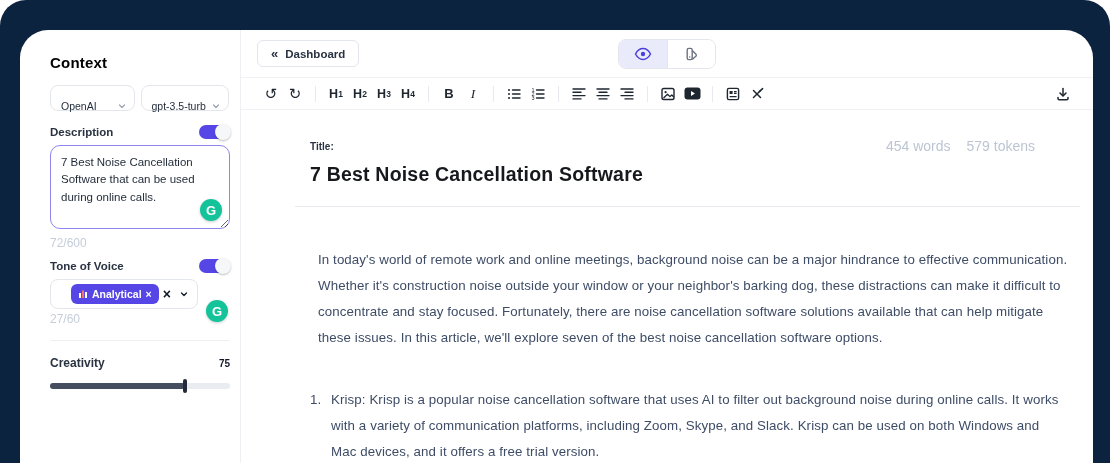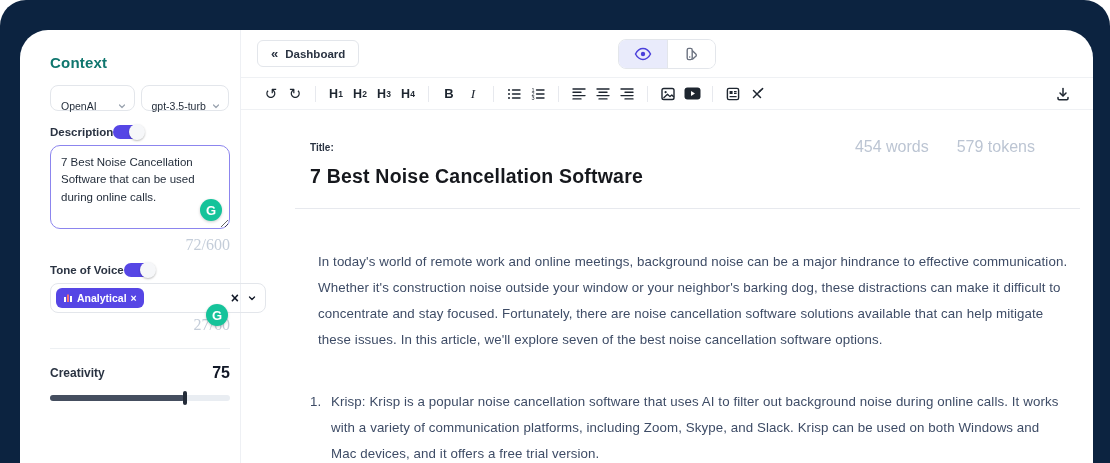--- a/index.html
+++ b/index.html
@@ -4,54 +4,54 @@
 <style>
   * { margin:0; padding:0; box-sizing:border-box; }
   html,body { width:1110px; height:463px; overflow:hidden; background:#fff;
               font-family:"Liberation Sans", sans-serif; }
   .frame { position:absolute; inset:0; background:#0C2340; border-radius:26px 26px 0 0; }
   .card  { position:absolute; left:20px; top:30px; right:17px; bottom:0;
            background:#fff; border-radius:28px 28px 0 0; display:flex; overflow:hidden; }
 
   
   .sidebar { width:221px; border-right:1px solid #EEF0F4; padding:24px 11px 0 30px; flex:none; }
-  .sb-title { font-size:15px; font-weight:700; color:#0f766e; letter-spacing:.2px; }
+  .sb-title { font-size:15px; font-weight:700; color:#000000; letter-spacing:.2px; }
   .sel-row { display:flex; gap:6px; margin-top:14px; }
   .sel { height:26px; border:1px solid #E3E6EB; border-radius:8px; display:flex; align-items:center;
          justify-content:space-between; padding:16px 8px 0 10px; font-size:10.5px; color:#1F2937;
          background:#fff; cursor:pointer; }
   .sel.provider { width:85px; } .sel.model { width:89px; }
   .chev { width:8px; height:8px; flex:none; }
-  .label-row { display:flex; align-items:center; margin-top:14px; }
+  .label-row { display:flex; align-items:center; justify-content:space-between; margin-top:14px; }
   .sb-label { font-size:11.5px; font-weight:700; color:#2A3342; }
   .toggle { width:30px; height:14px; background:#5646E5; border-radius:8px; position:relative; cursor:pointer; }
   .toggle .knob { position:absolute; right:-2px; top:-1px; width:16px; height:16px; border-radius:50%;
                   background:#F6F7F9; box-shadow:0 1px 2px rgba(0,0,0,.25); }
   textarea.desc { margin-top:6px; width:180px; height:84px; border:1.5px solid #8C85EE; border-radius:10px;
                   padding:8px 10px; font-size:11.5px; line-height:1.5; color:#1F2937;
                   font-family:"Liberation Sans", sans-serif; outline:none; }
-  .counter { margin-top:3px; width:180px; text-align:right; font-size:16px; color:#C4CDD9;font-family:Liberation Serif, serif; }
+  .counter { margin-top:3px; width:180px; text-align:left; font-size:12px; color:#C4CDD9; }
   .field-wrap { position:relative; width:180px; }
   .g-badge { position:absolute; width:22px; height:22px; border-radius:50%; background:#15C39A;
              color:#fff; font-size:13px; font-weight:700; display:flex; align-items:center;
              justify-content:center; box-shadow:0 1px 3px rgba(0,0,0,.2); }
   .g-desc { right:8px; bottom:12px; }
   .g-key  { right:2px; top:-9px; }
-  .tone-box { margin-top:6px; width:216px; height:30px; border:1px solid #E3E6EB; border-radius:8px;
-              display:flex; align-items:center; padding:0 9px 0 5px; }
+  .tone-box { margin-top:6px; width:148px; height:30px; border:1px solid #E3E6EB; border-radius:8px;
+              display:flex; align-items:center; padding:0 9px 0 20px; }
   .tone-pill { background:#5646E5; border-radius:6px; color:#fff; font-size:10.5px; font-weight:600;
                display:flex; align-items:center; gap:4px; padding:4px 7px; cursor:pointer; }
   .tone-right { margin-left:auto; display:flex; align-items:center; gap:9px; }
   .tone-x { font-size:14px; font-weight:700; color:#111827; cursor:pointer; line-height:1; }
   textarea.keywords { margin-top:6px; width:180px; height:28px; border:1px solid #E3E6EB; border-radius:8px;
                       padding:6px 24px 4px 10px; font-size:11.5px; color:#1F2937; overflow:hidden;
                       font-family:"Liberation Sans", sans-serif; outline:none; }
   .sb-divider { margin-top:14px; border-top:1px solid #EDF0F3; width:180px; }
   .cre-row { display:flex; justify-content:space-between; align-items:center; margin-top:15px; width:180px; }
-  .cre-val { font-size:16px; font-weight:700; color:#111827; }
+  .cre-val { font-size:10px; font-weight:700; color:#111827; }
   .slider { margin-top:13px; width:180px; height:6px; border-radius:3px; background:#E9EDF2; position:relative; }
   .slider .fill { height:6px; border-radius:3px; background:#454E5F; width:75%; }
   .slider .handle { position:absolute; top:-4px; width:4px; height:14px; border-radius:2px; background:#232B38; }
 
   
   .main { flex:1; min-width:0; display:flex; flex-direction:column; }
   .top-bar { height:48px; border-bottom:1px solid #EFF1F4; display:flex; align-items:center;
              padding:0 16px; position:relative; flex:none; }
   .btn { border:1px solid #E3E6EB; border-radius:6px; background:#fff; height:27px; display:flex;
          align-items:center; gap:7px; padding:0 13px; font-size:11.5px; font-weight:600;
@@ -75,21 +75,21 @@
   .tb-h { font-size:12.5px; font-weight:700; }
   .tb-h sub { font-size:8.5px; font-weight:700; }
   .tb-b { font-size:13px; font-weight:800; }
   .tb-i { font-size:13.5px; font-style:italic; font-family:"Liberation Serif", serif; }
   .tb-dl { margin-left:auto; }
 
   .doc { flex:1; overflow:hidden; padding:28px 8px 0 54px; }
   .doc-inner { width:785px; }
   .doc-head { display:flex; align-items:center; }
   .title-label { font-size:10px; font-weight:700; color:#2A3342; margin-left:15px; }
-  .counts { margin-left:auto; display:flex; gap:28px; padding-right:45px; font-size:16px; color:#BCC5D3; }
+  .counts { margin-left:auto; display:flex; gap:16px; padding-right:45px; font-size:14px; color:#BCC5D3; }
   .doc-title { margin:9px 0 0 15px; font-size:19.5px; font-weight:800; color:#16181D; letter-spacing:.2px; }
   .doc-rule { border:none; border-top:1px solid #E7E9EE; margin-top:20px; }
   .doc-body { color:#3E4C66; font-size:13.3px; line-height:26px; letter-spacing:.1px; }
   .intro { margin:40px 0 0 23px; width:762px; }
   .num-list { margin:36px 0 0 15px; list-style:none; }
   .num-list li { display:flex; margin-bottom:17px; }
   .num-marker { width:13px; flex:none; text-align:left; }
   .num-text { margin-left:8px; width:730px; }
 
   svg { display:block; }

